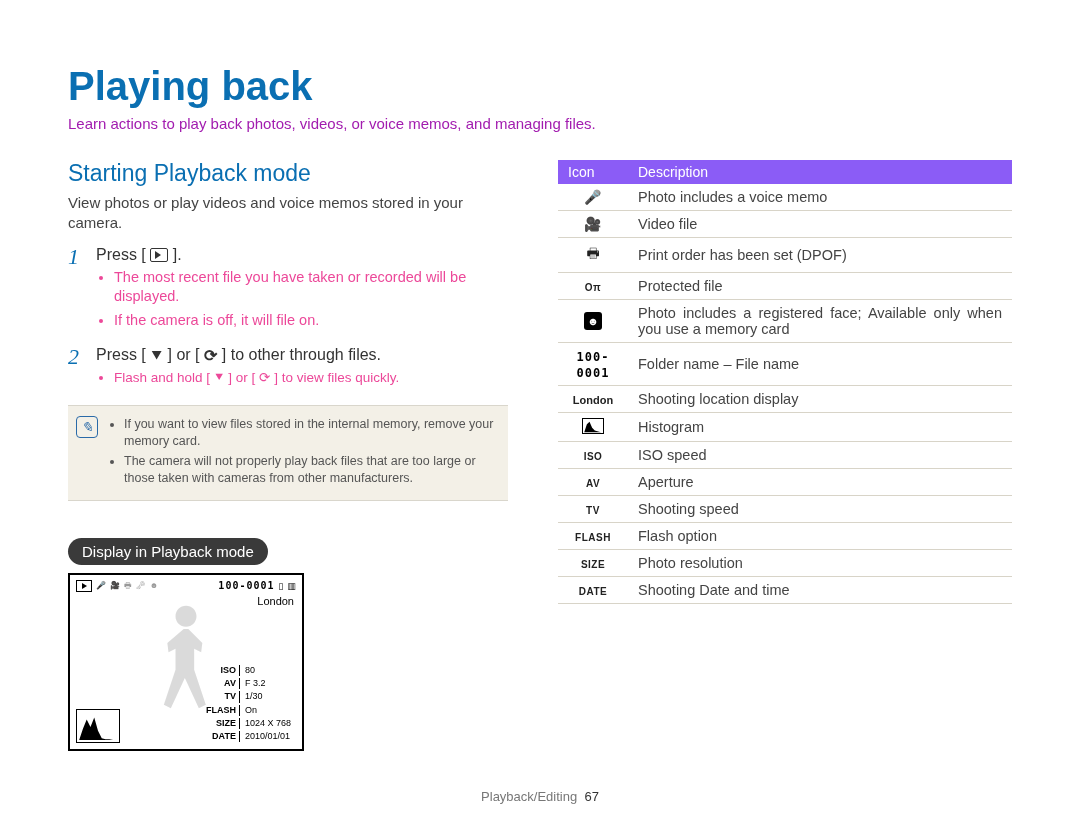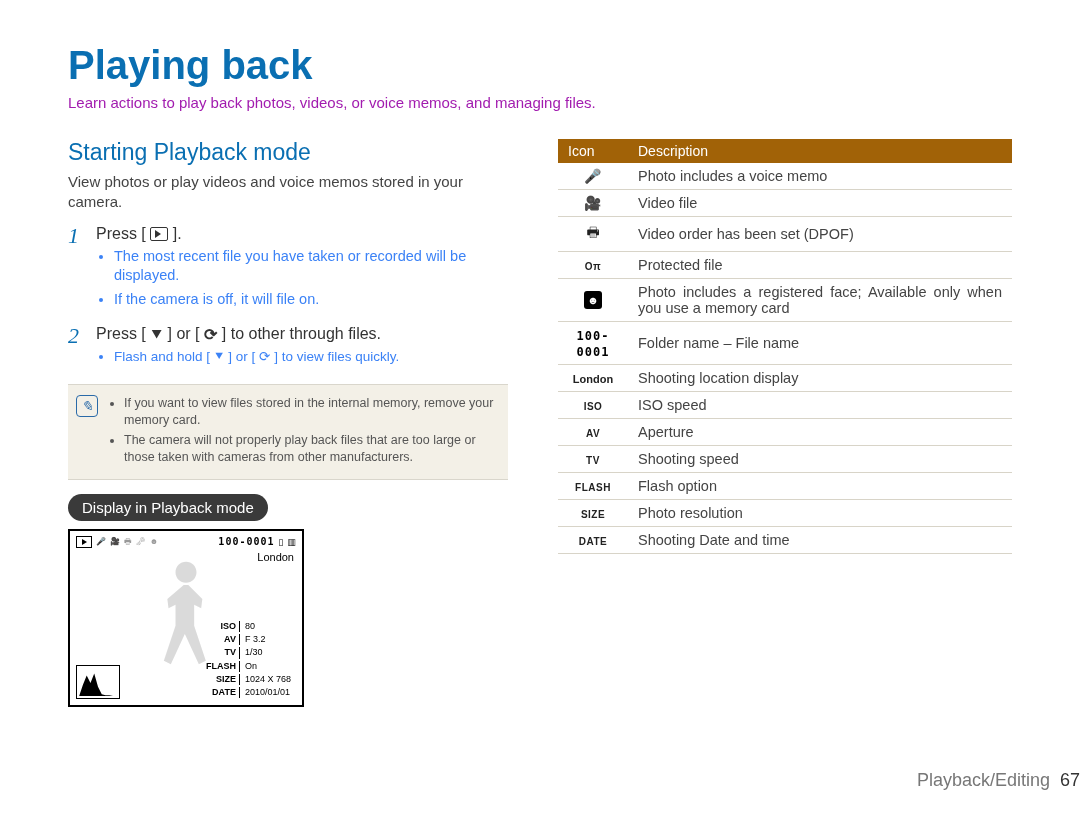--- a/index.html
+++ b/index.html
@@ -5,21 +5,21 @@
   * { box-sizing: border-box; margin: 0; padding: 0; }
   body {
     font-family: Arial, Helvetica, sans-serif;
     width: 1080px;
     height: 815px;
     background: #fff;
     position: relative;
     color: #222;
   }
   .page {
-    padding: 43px 68px 0 68px;
+    padding: 64px 68px 0 68px;
   }
   h1.title {
     color: #0a6fb2;
     font-size: 40px;
     font-weight: 700;
     margin-bottom: 6px;
     letter-spacing: 0px;
   }
   .intro {
     font-size: 15px;
@@ -53,21 +53,21 @@
   .step-num {
     color: #0a6fb2;
     font-family: Georgia, serif;
     font-style: italic;
     font-size: 22px;
     line-height: 1;
     min-width: 18px;
   }
   .step-body { flex:1; font-size: 16px; color:#333; }
   .step-body .sline { margin-bottom: 4px; }
-  ul.sub { list-style: disc; padding-left: 18px; font-size: 14.5px; color:#3b82f6; margin-top:4px; }
+  ul.sub { list-style: disc; padding-left: 18px; font-size: 14.5px; color:#ec4899; margin-top:4px; }
   ul.sub li { margin-bottom: 4px; line-height:1.35; }
   ul.sub.sm li { font-size: 13.5px; }
   .iconbox {
     display:inline-block; border:1.5px solid #333; border-radius:2px;
     width:18px; height:14px; position:relative; vertical-align:-2px;
   }
   .iconbox .tri {
     position:absolute; left:4px; top:2px; width:0;height:0;
     border-left:6px solid #333; border-top:4px solid transparent; border-bottom:4px solid transparent;
   }
@@ -83,21 +83,21 @@
   .notebox .note-icon {
     width:22px; height:22px; border:1.5px solid #2a6aa8; border-radius:4px;
     display:flex; align-items:center; justify-content:center; color:#2a6aa8;
     font-size:14px; font-style:italic; flex:0 0 22px;
   }
   .notebox ul { list-style: disc; padding-left:16px; font-size:12.5px; color:#555; }
   .notebox li { margin-bottom:3px; line-height:1.35; }
 
   .pill {
     display:inline-block; background:#3a3a3a; color:#fff; font-size:15px;
-    padding:5px 14px; border-radius:14px; margin-top:14px; margin-bottom:8px;
+    padding:5px 14px; border-radius:14px; margin-top:37px; margin-bottom:8px;
   }
 
   .screen {
     width: 236px; height:178px; border:2.5px solid #000; background:#fff;
     padding:4px 4px; position:relative; font-size:10px; color:#000;
   }
   .screen .top {
     display:flex; gap:4px; align-items:center; padding:0 2px;
   }
   .screen .top .play { width:16px;height:12px;border:1.5px solid #000;display:inline-flex;align-items:center;justify-content:center; }
@@ -116,38 +116,38 @@
   .screen .info table td:first-child { text-align:right; font-weight:bold; border-right:1.5px solid #000; padding-right:3px;}
   .screen .hist {
     position:absolute; left:6px; bottom:6px; width:44px; height:34px; border:1.5px solid #000;
   }
   .screen .hist svg { width:100%; height:100%; }
 
   table.desc {
     width:100%; border-collapse:collapse; font-size:14.5px; color:#444;
   }
   table.desc th {
-    background:#a16207; color:#fff; font-weight:400; text-align:left;
+    background:#8b5cf6; color:#fff; font-weight:400; text-align:left;
     padding:4px 10px; font-size:14px;
   }
   table.desc td {
     padding:5px 10px; border-bottom:1px solid #d8d4c8; vertical-align:middle;
   }
   table.desc td.ic { width:70px; text-align:center; font-size:14px; color:#222;}
   .ic-label { font-weight:bold; font-size:10px; letter-spacing:0.5px;margin-top:33px;}
   .seg { font-family: Consolas, monospace; letter-spacing:1px; font-weight:bold; font-size:12px; color:#000;}
   .histmini { display:inline-block; width:22px;height:16px;border:1.5px solid #000; position:relative;}
   .histmini svg{width:100%;height:100%;}
   .faceico {
     display:inline-block; width:18px;height:18px;border-radius:3px;background:#000;color:#fff;
     font-size:11px; line-height:18px; text-align:center;
   }
   .footer {
-    position:absolute; left:0; right:0; bottom:24px; text-align:right;
-    font-size:18px; color:#777;
+    position:absolute; left:0; right:0; bottom:11px; text-align:center;
+    font-size:13px; color:#777;
   }
   .footer .pg { color:#333; }
   .brk{word-spacing:normal}
   .just{ text-align:justify; }
 </style>
 </head>
 <body>
 
 <div class="page">
   <h1 class="title">Playing back</h1>
@@ -274,37 +274,43 @@
             <tr>
               <td class="ic">🎤</td>
               <td>Photo includes a voice memo</td>
             </tr>
             <tr>
               <td class="ic">🎥</td>
               <td>Video file</td>
             </tr>
             <tr>
               <td class="ic">🖶</td>
-              <td>Video order has been set (DPOF)</td>
+              <td>Print order has been set (DPOF)</td>
             </tr>
             <tr>
               <td class="ic"><span class="ic-label">Oπ</span></td>
               <td>Protected file</td>
             </tr>
             <tr>
               <td class="ic"><span class="faceico">☻</span></td>
               <td class="just">Photo includes a registered face; Available only when you use a memory card</td>
             </tr>
             <tr>
               <td class="ic"><span class="seg">100-0001</span></td>
               <td>Folder name – File name</td>
             </tr>
             <tr>
               <td class="ic"><span style="font-size:11px;font-weight:bold;">London</span></td>
               <td>Shooting location display</td>
+            </tr>
+            <tr>
+              <td class="ic"><span class="histmini"><svg viewBox="0 0 22 16">
+                    <path fill="#000" d="M1 15 L4 6 L7 3 L10 10 L13 13 L16 14 L20 15 L20 15 L1 15Z"></path>
+                  </svg></span></td>
+              <td>Histogram</td>
             </tr>
             <tr>
               <td class="ic"><span class="ic-label">ISO</span></td>
               <td>ISO speed</td>
             </tr>
             <tr>
               <td class="ic"><span class="ic-label">AV</span></td>
               <td>Aperture</td>
             </tr>
             <tr>

